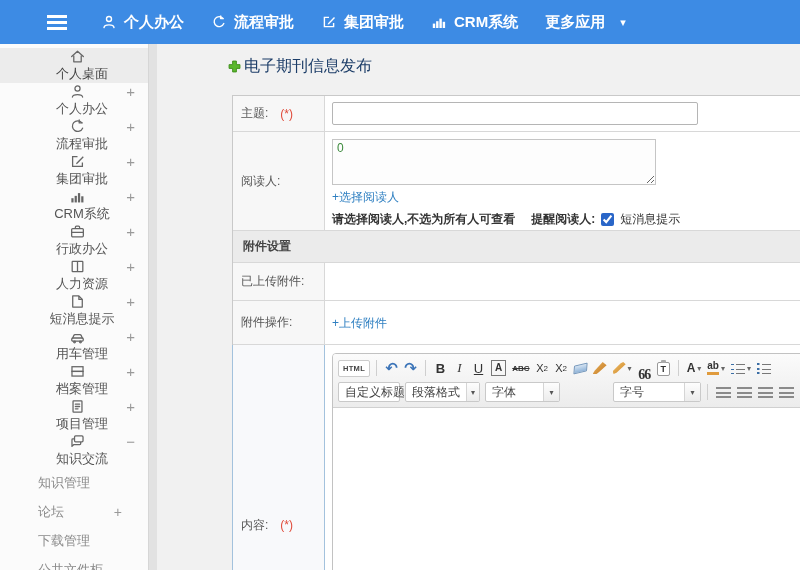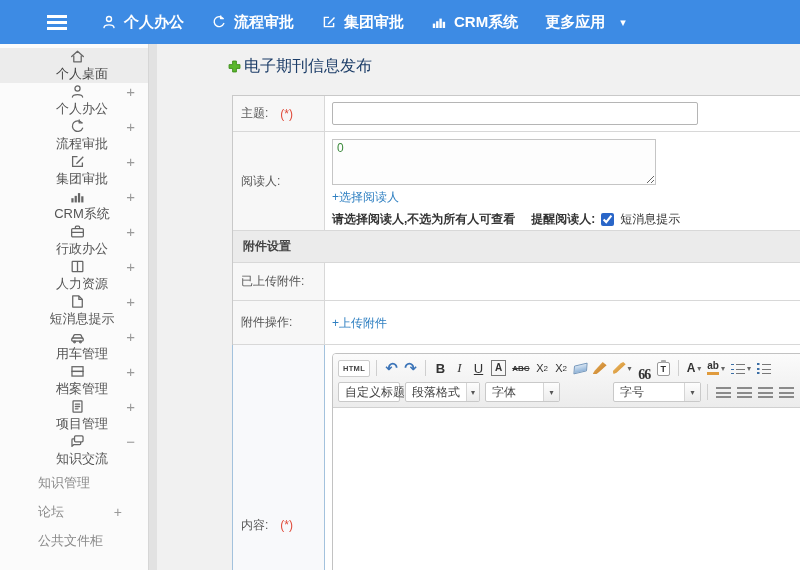--- a/index.html
+++ b/index.html
@@ -273,20 +273,23 @@
       <span class="expand">−</span>
     </div>
     <div class="side-sub">
       <span>知识管理</span>
     </div>
     <div class="side-sub">
       <span>论坛</span>
       <span class="expand">+</span>
     </div>
     <div class="side-sub">
+      <span>下载管理</span>
+    </div>
+    <div class="side-sub">
       <span>公共文件柜</span>
     </div>
   </div>
   <div class="side-strip"></div>
 
   <div class="main">
 
     <div class="page-title">
       <svg class="plus-ico" viewBox="0 0 16 16">
           <path d="M6 2.2h4v3.8h3.8v4H10v3.8H6V10H2.2V6H6z" fill="#5cb82e" stroke="#3f8f1c" stroke-width="1"></path>

